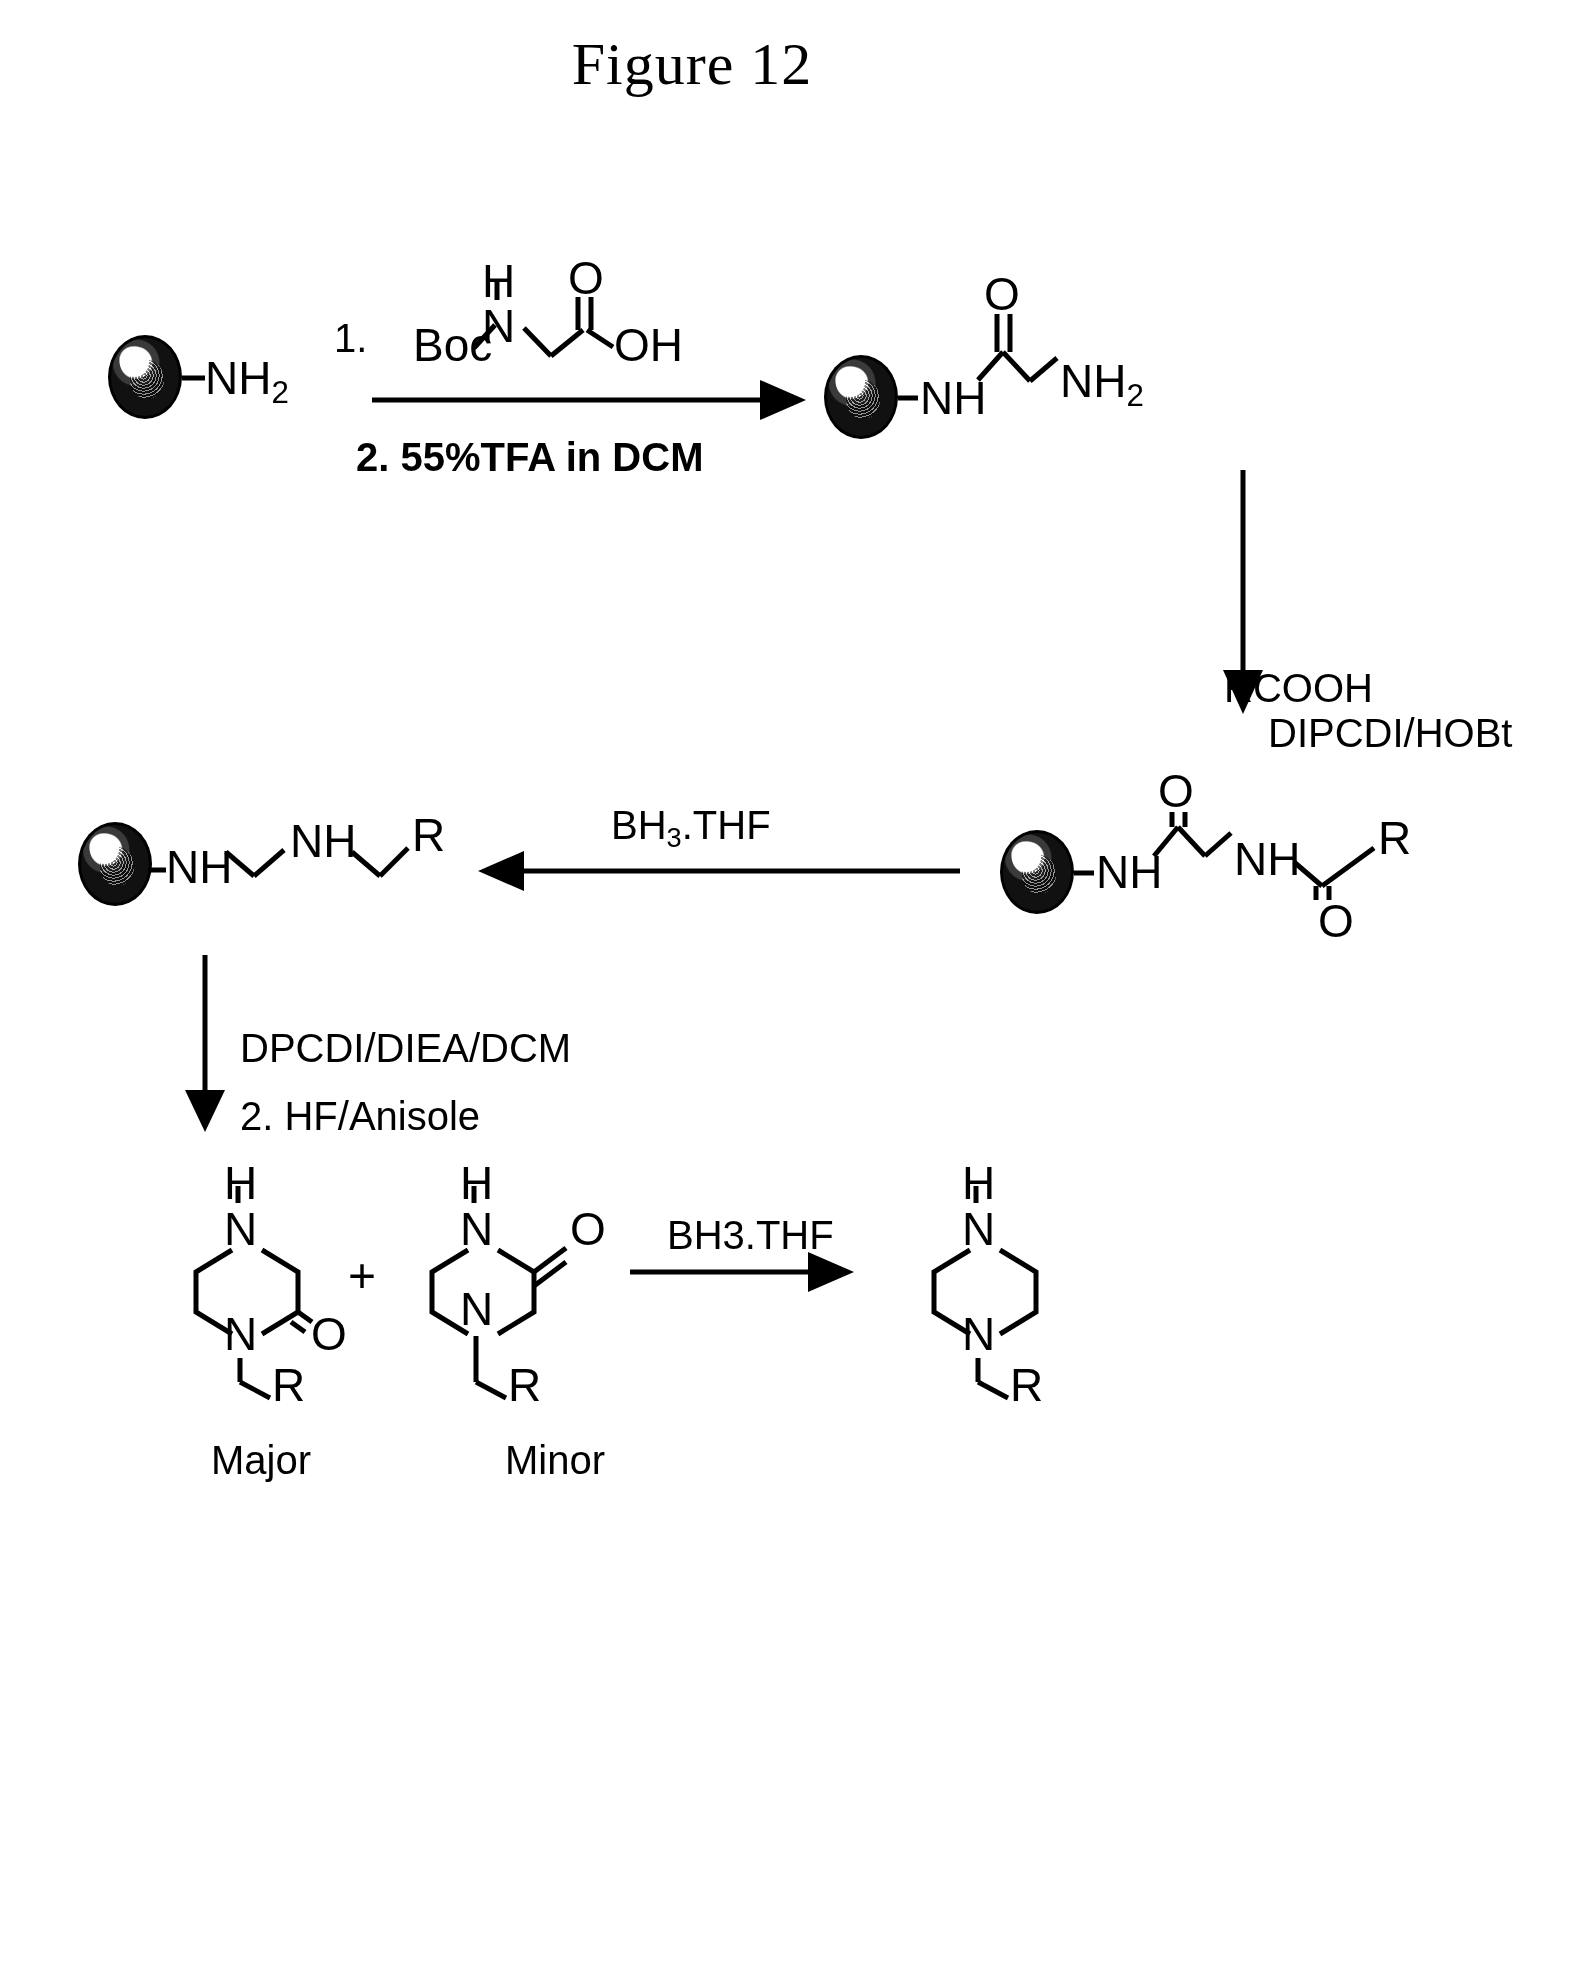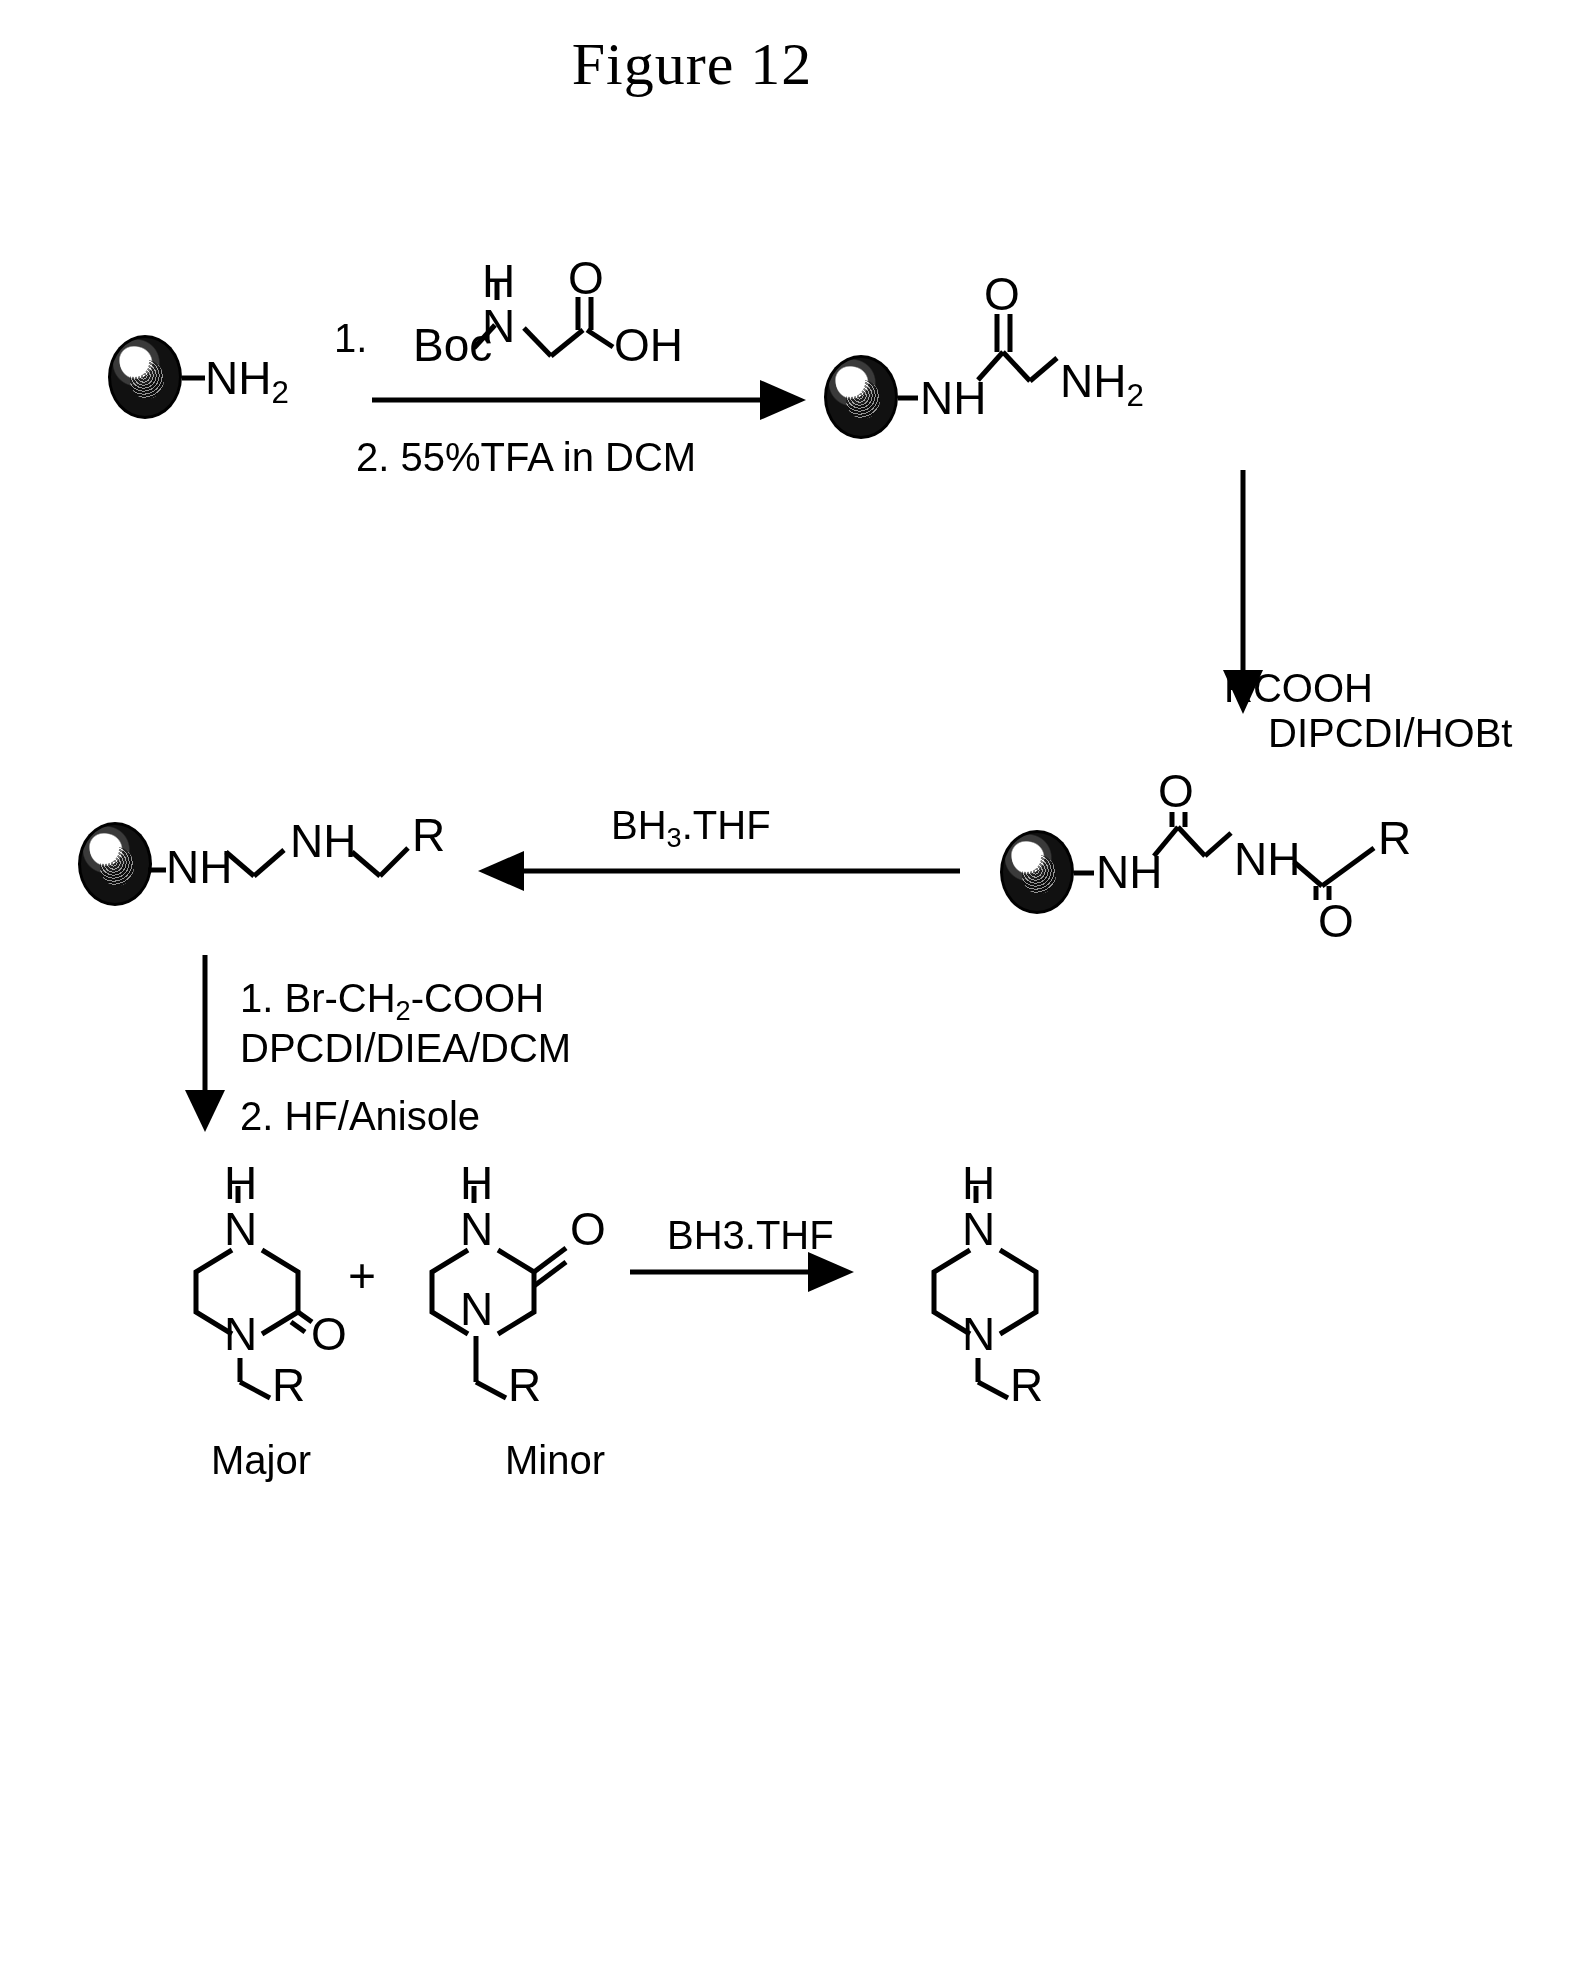--- a/index.html
+++ b/index.html
@@ -115,21 +115,21 @@
   <div class="abs atom" style="left:413px; top:322px;">Boc</div>
 
   <div class="abs atom" style="left:482px; top:258px;">H</div>
 
   <div class="abs atom" style="left:482px; top:303px;">N</div>
 
   <div class="abs atom" style="left:568px; top:255px;">O</div>
 
   <div class="abs atom" style="left:614px; top:322px;text-align:center;">OH</div>
 
-  <div class="abs cond" style="left:356px; top:432px;">2. 55%TFA in DCM</div>
+  <div class="abs cond" style="left:356px; top:432px;font-weight:bold;">2. 55%TFA in DCM</div>
 
   <div class="abs" style="left:824px; top:355px;">
     <div class="bead"></div>
   </div>
 
   <div class="abs atom" style="left:920px; top:375px;">NH</div>
 
   <div class="abs atom" style="left:984px; top:271px;">O</div>
 
   <div class="abs atom" style="left:1060px; top:358px;">
@@ -160,23 +160,20 @@
   <div class="abs" style="left:78px; top:822px;">
     <div class="bead"></div>
   </div>
 
   <div class="abs atom" style="left:166px; top:844px;">NH</div>
 
   <div class="abs atom" style="left:290px; top:818px;">NH</div>
 
   <div class="abs atom" style="left:412px; top:812px;">R</div>
 
-  <div class="abs cond" style="left:240px; top:973px;">
-    <span>1. Br-CH</span><span class="sub">2</span><span>-COOH</span>
-  </div>
   <div class="abs cond" style="left:240px; top:1023px;">DPCDI/DIEA/DCM</div>
   <div class="abs cond" style="left:240px; top:1068px;margin-top:23px;">2. HF/Anisole</div>
 
   <div class="abs atom" style="left:224px; top:1160px;">H</div>
   <div class="abs atom" style="left:224px; top:1206px;">N</div>
   <div class="abs atom" style="left:224px; top:1311px;">N</div>
   <div class="abs atom" style="left:311px; top:1311px;">O</div>
   <div class="abs atom" style="left:272px; top:1362px;">R</div>
   <div class="abs cond" style="left:211px; top:1435px;">Major</div>
 

